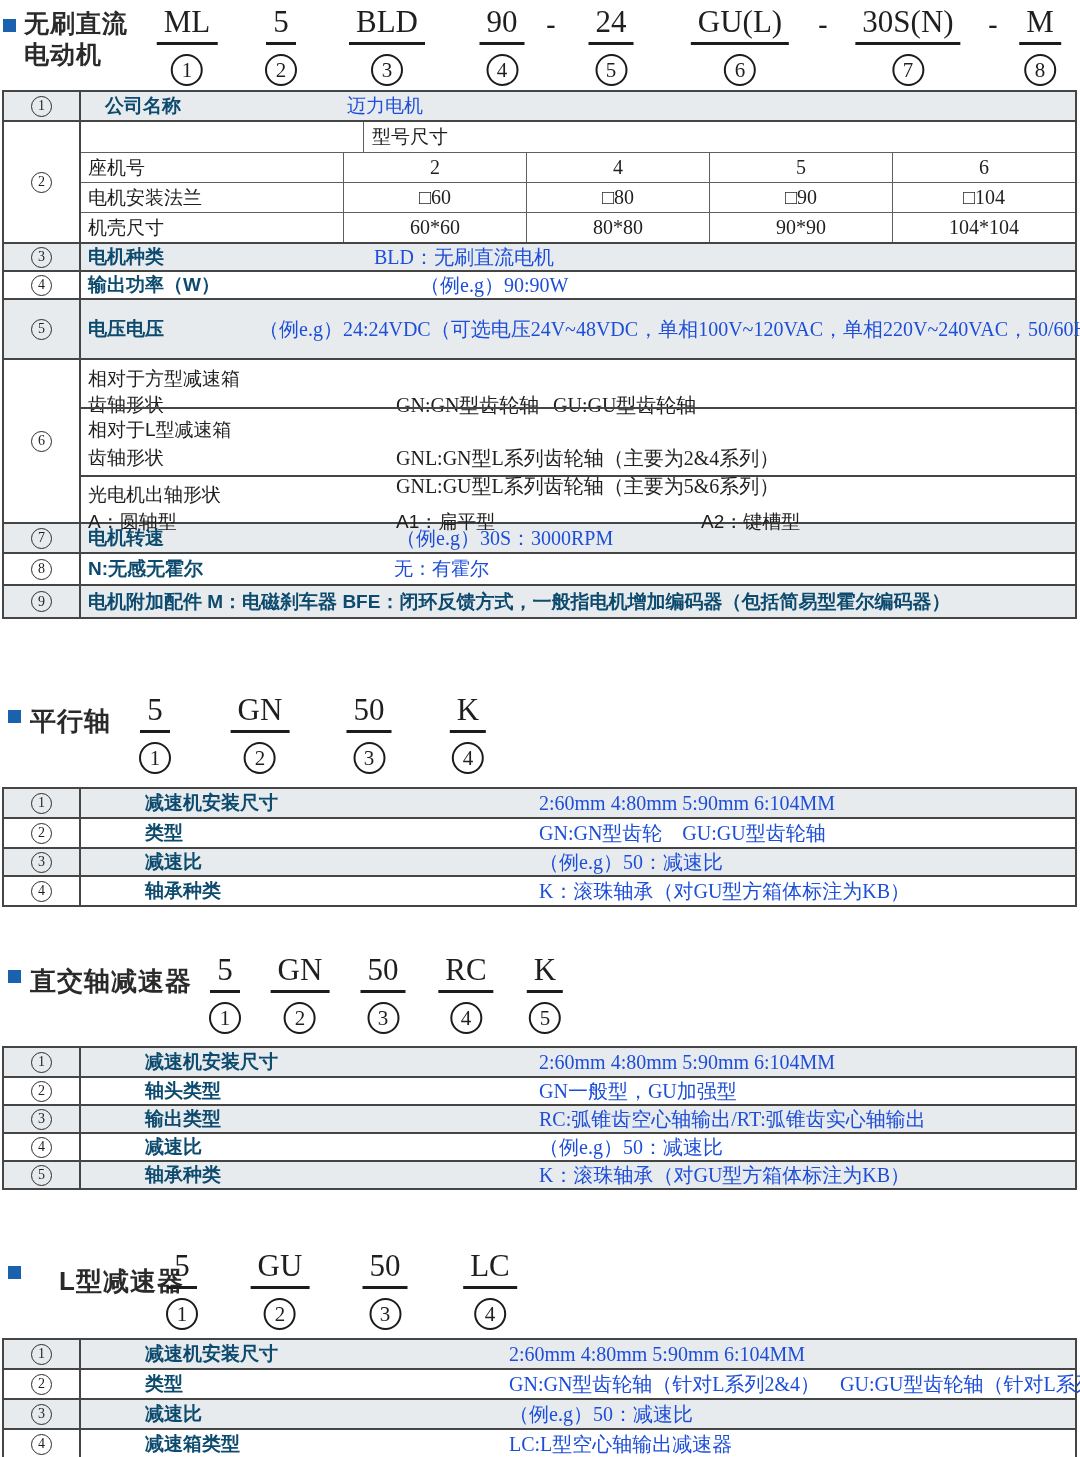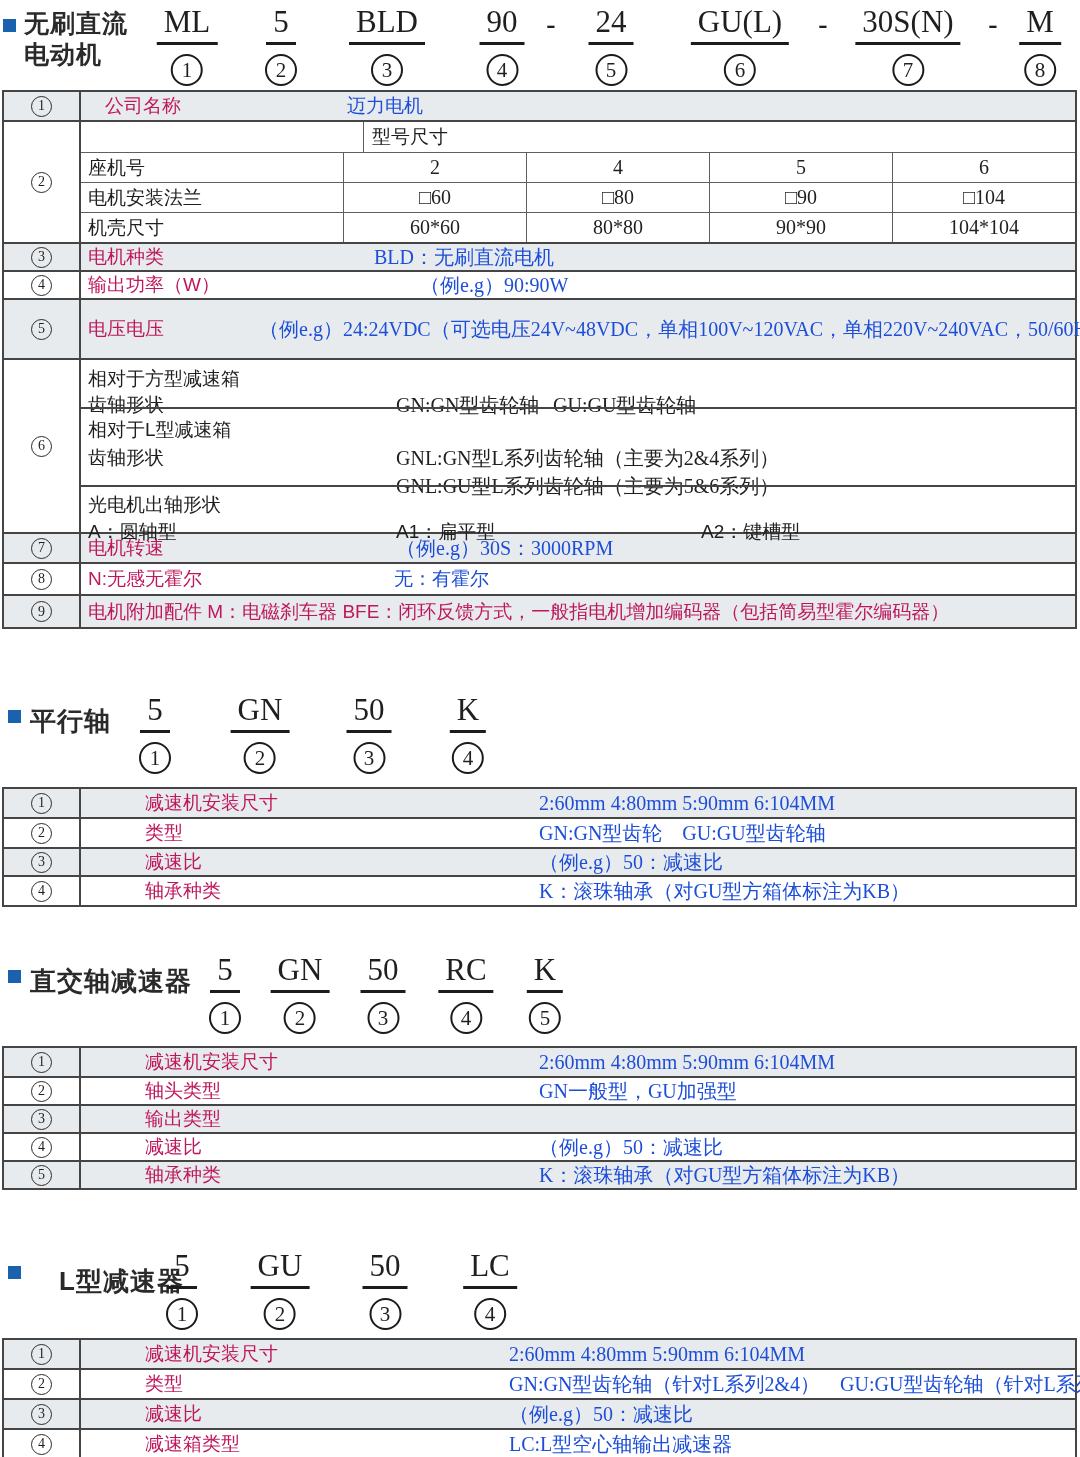--- a/index.html
+++ b/index.html
@@ -53,21 +53,21 @@
     border-right:2px solid #454545;
     display:flex; align-items:center; justify-content:center;
   }
   .circ {
     width:21px; height:21px;
     border:1.5px solid #2a2a2a; border-radius:50%;
     display:flex; align-items:center; justify-content:center;
     font-size:14px; font-family:"Liberation Serif", serif;
   }
   .cellc { flex:1; position:relative; }
-  .lbl { position:absolute; left:7px; top:50%; transform:translateY(-50%); white-space:nowrap; color:#be185d; }
+  .lbl { position:absolute; left:7px; top:50%; transform:translateY(-50%); white-space:nowrap; color:#0c4a6e;font-weight:bold; }
   .lbl-ind { left:24px; }
   .lbl-t { left:64px; }
   .val {
     position:absolute; top:50%; transform:translateY(-50%);
     white-space:nowrap;
     font-family:"Liberation Serif", serif; font-size:20px; color:#1d4ed8;
   }
   .vx178{left:178px}.vx266{left:266px}.vx293{left:293px}.vx313{left:313px}
   .vx315{left:315px}.vx339{left:339px}.vx428{left:428px}.vx458{left:458px}
 
@@ -82,21 +82,21 @@
   .sub-cell { flex:1; border-right:1px solid #5f5f5f;
               display:flex; align-items:center; justify-content:center;
               font-family:"Liberation Serif", serif; font-size:20px; }
   .sub-cell:last-child { border-right:none; }
   .sub-merged { flex:1; display:flex; align-items:center; padding-left:8px; white-space:nowrap; }
 
   
   .blocks { flex:1; display:flex; flex-direction:column; }
   .blk { position:relative; border-top:2px solid #454545; }
   .blk:first-child { border-top:none; }
-  .bh58{height:47px}.bh90{height:78px}
+  .bh58{height:47px}.bh90{height:68px}
   .bline { position:absolute; left:7px; white-space:nowrap; }
   .bval { position:absolute; white-space:nowrap; font-family:"Liberation Serif", serif; font-size:20px; }
 </style>
 </head>
 <body>
 
 <div class="sec-hdr" style="top:4px;">
   <span class="bullet" style="left:3px; top:15px;"></span>
   <div class="sec-title s1-title" style="left:24px; top:4px;">
     <div>无刷直流</div>
@@ -374,20 +374,21 @@
       <span class="lbl lbl-t">轴头类型</span>
       <span class="val vx458">GN一般型，GU加强型</span>
     </div>
   </div>
   <div class="trow gray h28">
     <div class="numc">
         <span class="circ">3</span>
       </div>
     <div class="cellc">
       <span class="lbl lbl-t">输出类型</span>
+      <span class="val vx458">RC:弧锥齿空心轴输出/RT:弧锥齿实心轴输出</span>
     </div>
   </div>
   <div class="trow h28">
     <div class="numc">
         <span class="circ">4</span>
       </div>
     <div class="cellc">
       <span class="lbl lbl-t">减速比</span>
       <span class="val vx458">（例e.g）50：减速比</span>
     </div>

